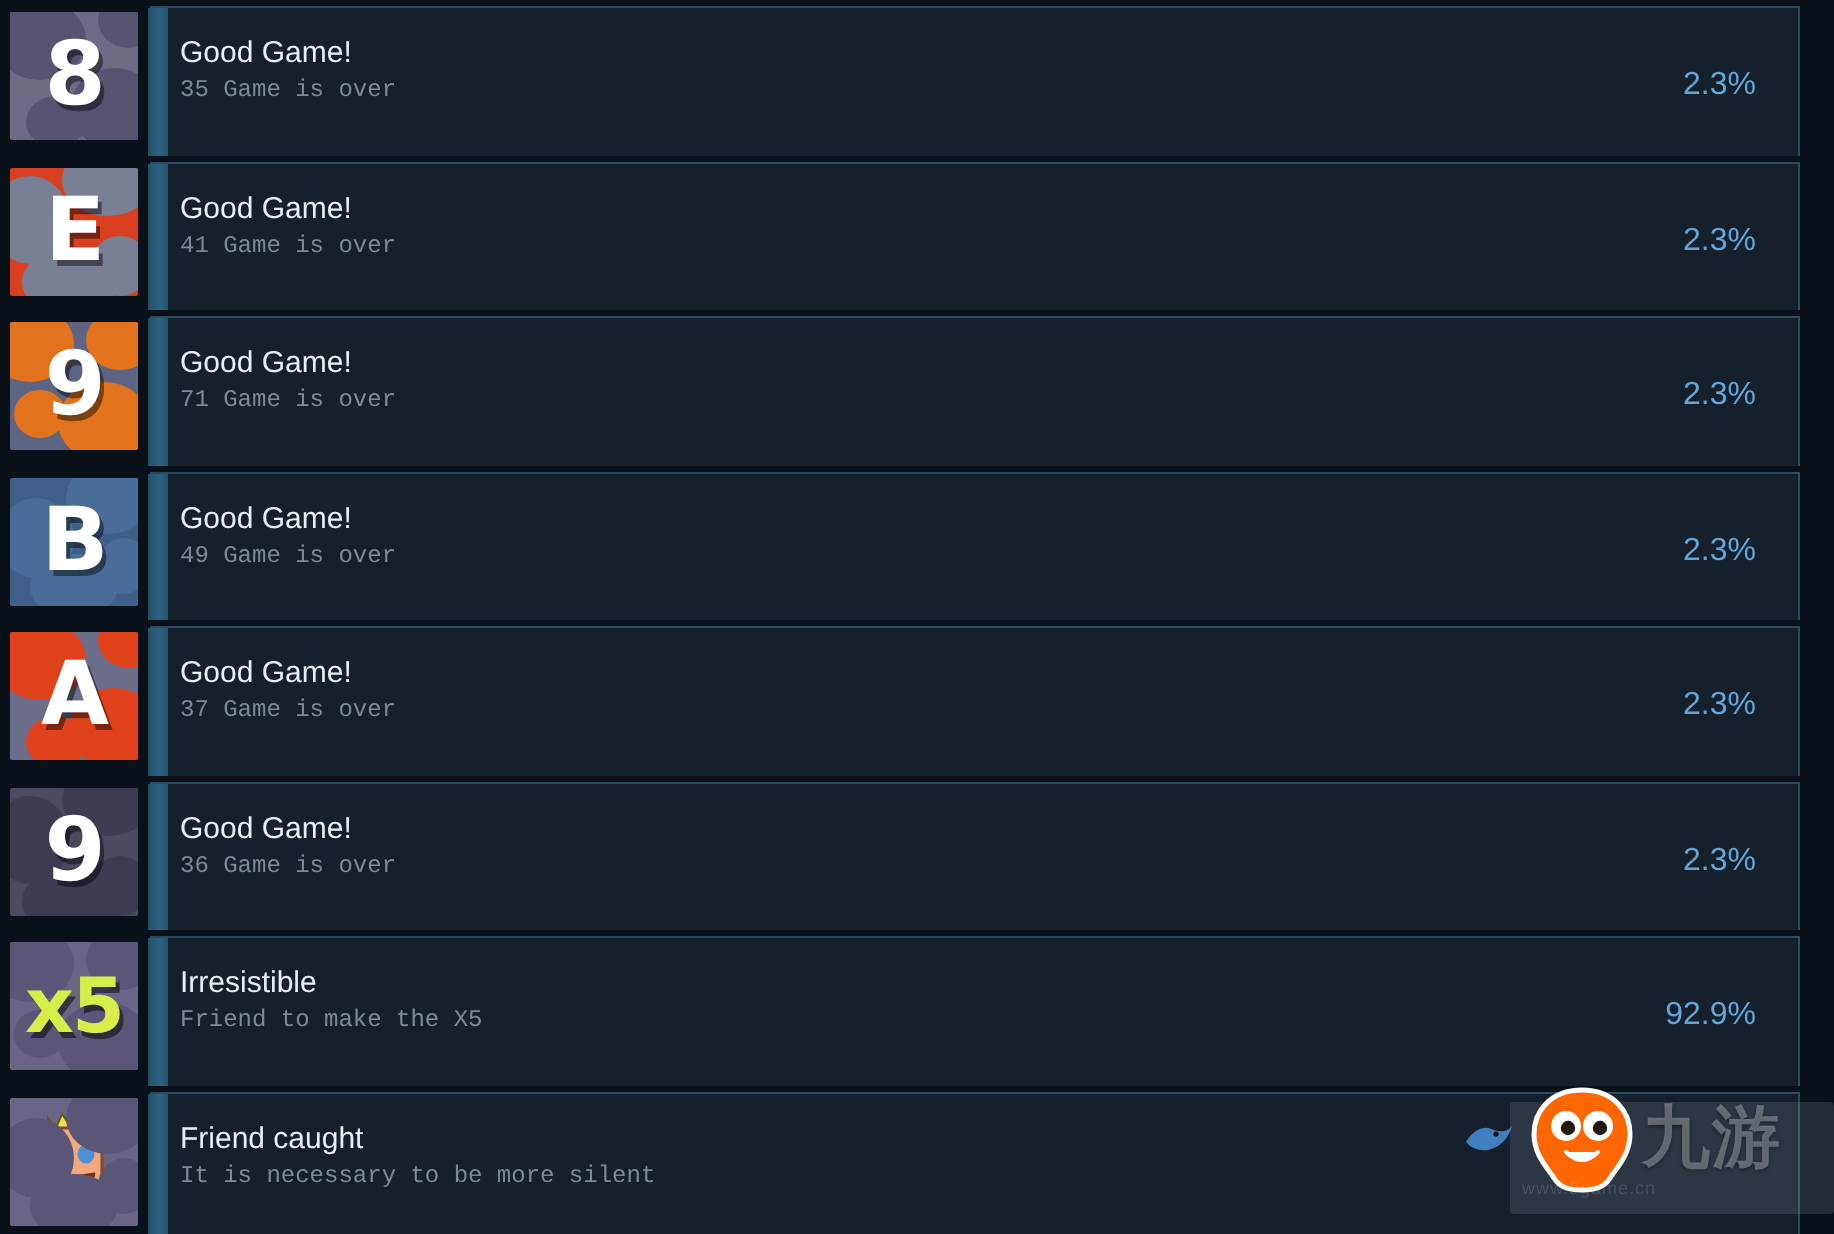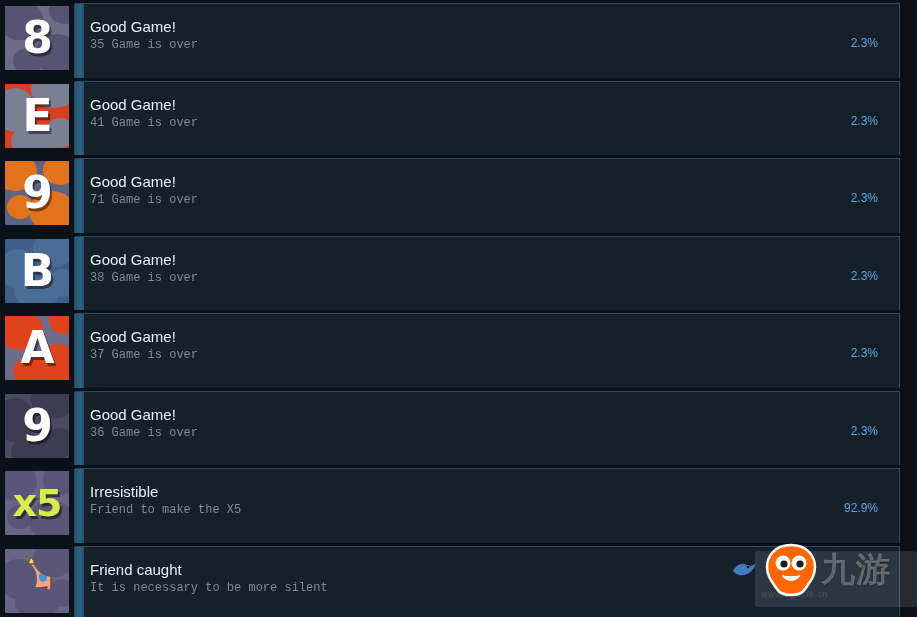--- a/index.html
+++ b/index.html
@@ -88,21 +88,21 @@
     color: #7e8a93;
     font-size: 12px;
     line-height: 17px;
     margin-top: 1px;
     font-family: Liberation Mono, monospace;
     white-space: nowrap;
   }
   .ach-pct {
     flex: 0 0 auto;
     color: #61a6dc;
-    font-size: 12px;
+    font-size: 16px;
     font-family: "Liberation Sans", sans-serif;
     align-self: center;
     padding-right: 21px;
     white-space: nowrap;
   }
   
   #watermark {
     position: absolute;
     right: 0px;
     bottom: 0px;
@@ -215,21 +215,21 @@
         <span class="blob" style="left:-6px;top:10px;width:38px;height:40px;background:#4a6d98;"></span>
         <span class="blob" style="left:28px;top:-8px;width:42px;height:36px;background:#4a6d98;"></span>
         <span class="blob" style="left:10px;top:38px;width:44px;height:32px;background:#4a6d98;"></span>
         <span class="blob" style="left:44px;top:30px;width:26px;height:28px;background:#4a6d98;"></span>
         <span class="glyph" style="color:#ffffff">B</span>
       </div>
       <div class="ach-panel">
         <div class="accent-bar"></div>
         <div class="ach-text">
           <div class="ach-title">Good Game!</div>
-          <div class="ach-desc">38 Game is over</div>
+          <div class="ach-desc">49 Game is over</div>
         </div>
         <div class="ach-pct">2.3%</div>
       </div>
     </div>
     <div class="ach-row">
       <div class="ach-icon" style="background:#6b6d8a">
         <span class="blob" style="left:-8px;top:-6px;width:46px;height:40px;background:#e0431c;"></span>
         <span class="blob" style="left:30px;top:28px;width:44px;height:40px;background:#e0431c;"></span>
         <span class="blob" style="left:8px;top:42px;width:30px;height:26px;background:#e0431c;"></span>
         <span class="blob" style="left:44px;top:-10px;width:30px;height:28px;background:#e0431c;"></span>

